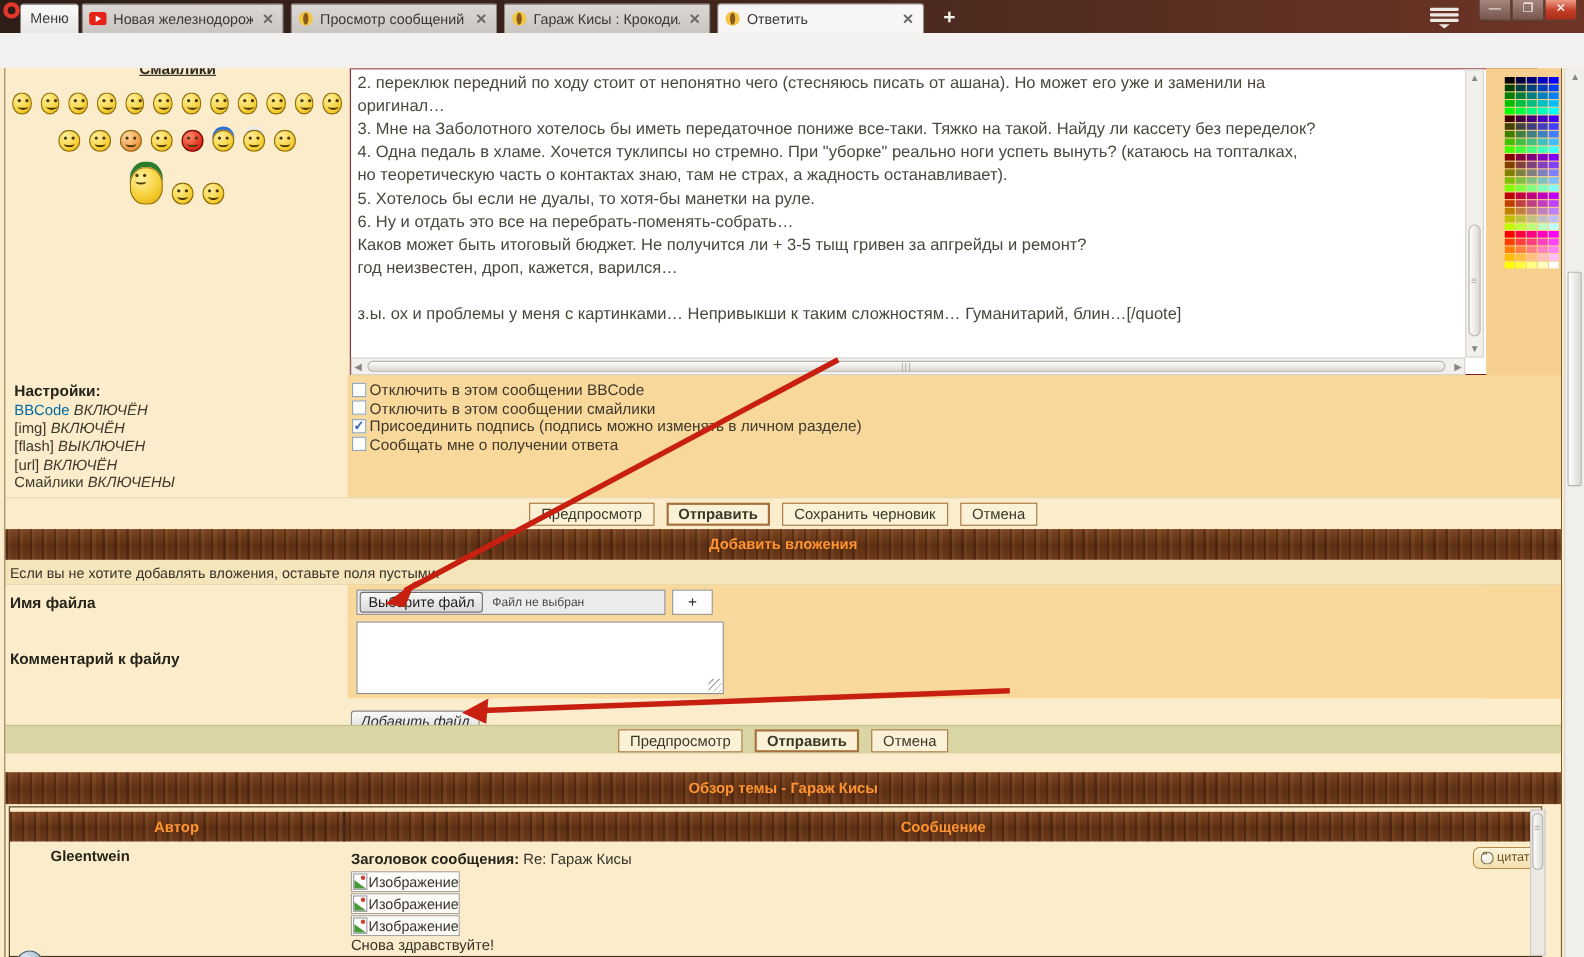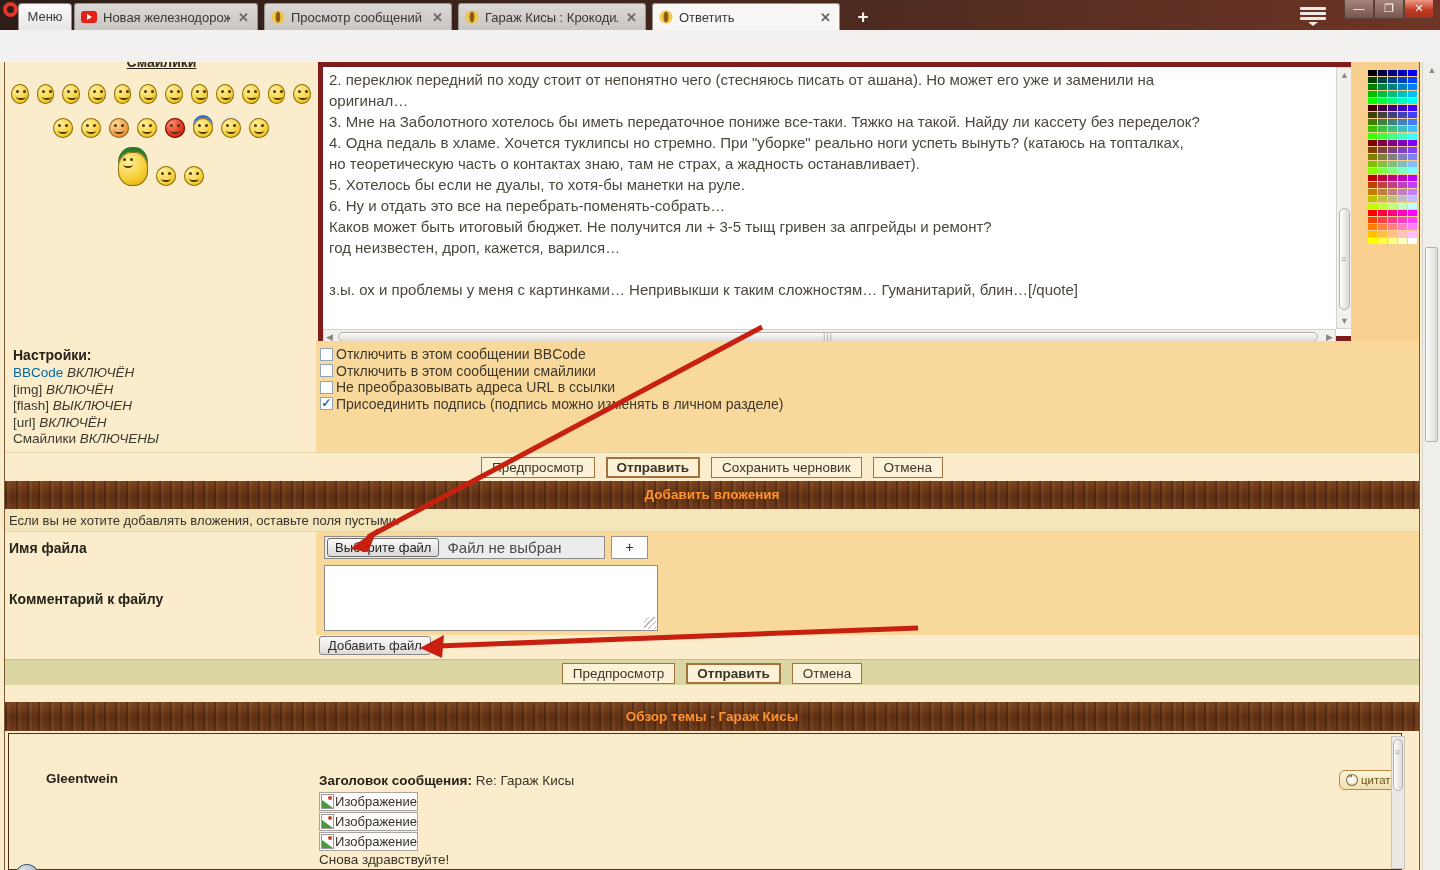--- a/index.html
+++ b/index.html
@@ -83,21 +83,21 @@
   .smiley.devil{background:radial-gradient(circle at 35% 30%,#ff8a6a,#e03020 60%,#9c1405);box-shadow:inset 0 0 0 1px #6a0c00;}
   .smiley.blush{background:radial-gradient(circle at 35% 30%,#ffd9a0,#f09a4a 60%,#cf6a10);}
   .smiley.diver{box-shadow:inset 0 0 0 1px #8a6d1a,0 -3px 0 #2f6fd1;}
   .smiley.builder{box-shadow:inset 0 0 0 1px #8a6d1a,0 -3px 0 #e8e8e8;}
   .smiley.soldier{width:30px;height:34px;border-radius:45%;
     background:radial-gradient(circle at 35% 30%,#ffef9e,#f6cf35 55%,#d9a400);
     box-shadow:inset 0 0 0 1px #8a6d1a,0 -5px 0 #2c7a2c;}
   .more-smileys{left:0;top:130px;width:100%;text-align:center;font-size:15px;font-weight:bold;color:#BE6E32;}
 
   
-  .editor{left:318px;top:0;width:1080px;height:279px;background:#fff;border:5px solid #7f1d1d;box-sizing:border-box;}
+  .editor{left:318px;top:0;width:1080px;height:279px;background:#fff;border:1px solid #7f1d1d;box-sizing:border-box;}
   .editor-text{left:6px;top:2px;width:1000px;font-size:15px;line-height:21px;color:#4b473c;white-space:pre-wrap;}
   .vsb{background:#f2f0ec;border:1px solid #d5d2cd;box-sizing:border-box;}
   .sb-arrow{color:#8a8884;font-size:9px;text-align:center;line-height:14px;}
   .sb-thumb{background:linear-gradient(90deg,#fdfdfd,#dddad5);border:1px solid #b5b2ad;border-radius:7px;box-sizing:border-box;}
   .sb-thumb.h{background:linear-gradient(#fdfdfd,#dddad5);}
   .grip{position:absolute;left:50%;top:50%;transform:translate(-50%,-50%);color:#a9a6a1;font-size:9px;letter-spacing:1px;}
   .resize-grip{right:1px;bottom:1px;width:12px;height:12px;
     background:repeating-linear-gradient(135deg,transparent 0 3px,#b5b2ad 3px 4px);}
 
   
@@ -134,21 +134,21 @@
     line-height:23px;padding-left:4px;box-sizing:border-box;border-bottom:1px solid #e7d5a8;}
   .attach-row1{left:5px;top:470px;width:1414px;height:31px;}
   .attach-row2{left:5px;top:501px;width:1414px;height:72px;}
   .attach-label-cell{left:0;top:0;width:311px;height:100%;background:#FBEDCB;font-size:14px;font-weight:bold;
     color:#26231a;display:flex;align-items:center;padding-left:4px;box-sizing:border-box;}
   .attach-field-cell{left:311px;top:0;width:1103px;height:100%;background:#F9D89C;}
   .filectl{left:8px;top:4px;width:281px;height:23px;background:#ececec;border:1px solid #8f8d8b;
     display:flex;align-items:center;box-sizing:border-box;}
   .filectl .fbtn2{margin:1px 2px;background:linear-gradient(#f9f9f9,#dcdad8);border:1px solid #6f6d6b;
     border-radius:3px;font-size:13px;color:#1f1d1b;padding:1px 7px;}
-  .filectl .fname{font-size:15px;color:#4c4a48;margin-left:6px;}
+  .filectl .fname{font-size:11px;color:#4c4a48;margin-left:6px;}
   .plusbtn{left:295px;top:4px;width:37px;height:23px;background:#fdfdfd;border:1px solid #97938f;
     font-size:14px;color:#2e2c2a;text-align:center;line-height:21px;box-sizing:border-box;}
   .comment-ta{left:8px;top:2px;width:334px;height:66px;background:#fff;border:1px solid #8f8d8b;box-sizing:border-box;}
   .addfile-row{left:5px;top:573px;width:1414px;height:24px;background:#FBEDCB;}
   .btnrow2{left:5px;top:597px;width:1414px;height:26px;background:#DAD6A4;border-top:1px solid #c4c08e;
     display:flex;justify-content:center;align-items:center;gap:11px;}
 
   .gap-strip{left:5px;top:623px;width:1414px;height:17px;background:#FBEDCB;}
   .review-head{left:5px;top:640px;width:1414px;height:29px;line-height:29px;}
 
@@ -463,26 +463,26 @@
       <div class="abs options-cell">
         <div class="opt">
             <span class="cbx"></span>
             <span>Отключить в этом сообщении BBCode</span>
           </div>
         <div class="opt">
             <span class="cbx"></span>
             <span>Отключить в этом сообщении смайлики</span>
           </div>
         <div class="opt">
-            <span class="cbx"></span>
-            <span>Не преобразовывать адреса URL в ссылки</span>
-          </div>
-        <div class="opt">
             <span class="cbx">✓</span>
             <span>Присоединить подпись (подпись можно изменять в личном разделе)</span>
+          </div>
+        <div class="opt">
+            <span class="cbx"></span>
+            <span>Сообщать мне о получении ответа</span>
           </div>
       </div>
     </div>
 
     <div class="abs btnrow1">
       <button class="fbtn">Предпросмотр</button>
       <button class="fbtn primary">Отправить</button>
       <button class="fbtn">Сохранить черновик</button>
       <button class="fbtn">Отмена</button>
     </div>
@@ -504,34 +504,38 @@
     <div class="abs attach-row2">
       <div class="abs attach-label-cell">Комментарий к файлу</div>
       <div class="abs attach-field-cell">
         <div class="abs comment-ta">
           <div class="abs resize-grip"></div>
         </div>
       </div>
     </div>
 
     <div class="abs addfile-row">
-      <button class="abs greybtn" style="left:314px;top:1px;">Добавить файл</button>
+      <button class="abs greybtn" style="left:314px;top:11px;font-style:italic;">Добавить файл</button>
     </div>
 
     <div class="abs btnrow2">
       <button class="fbtn">Предпросмотр</button>
       <button class="fbtn primary">Отправить</button>
       <button class="fbtn">Отмена</button>
     </div>
 
     <div class="abs gap-strip"></div>
 
     <div class="abs woodbar review-head">Обзор темы - Гараж Кисы</div>
 
     <div class="abs review-table">
+      <div class="abs rt-head woodbar" style="background-clip:border-box;">
+        <div class="c1">Автор</div>
+        <div class="c2">Сообщение</div>
+      </div>
       <div class="abs author">Gleentwein</div>
       <div class="abs subject">
         <b>Заголовок сообщения:</b> <span>Re: Гараж Кисы</span>
       </div>
       <div class="abs quote-btn">
         <span class="qico"></span>
         <span>цитата</span>
       </div>
       <div class="abs imgbox" style="top:58px;">
         <span class="bimg">

